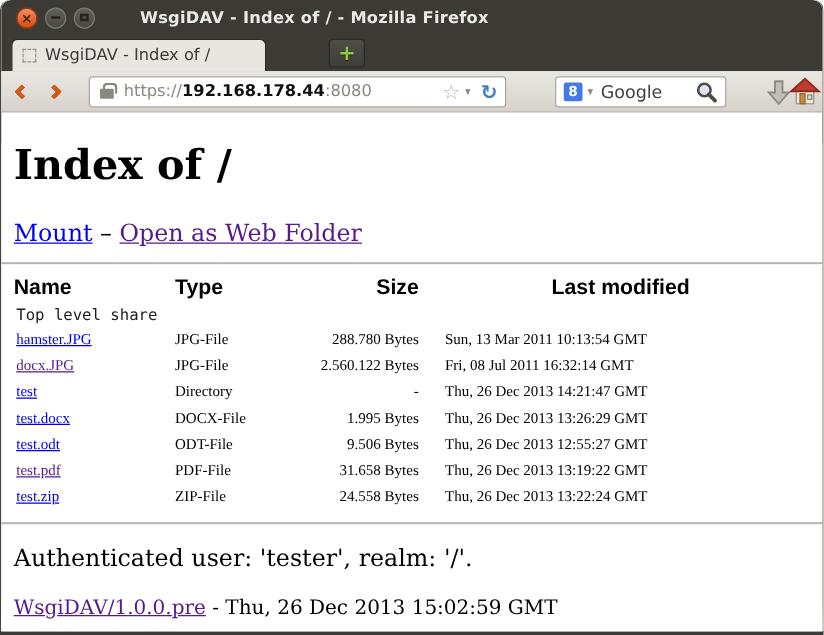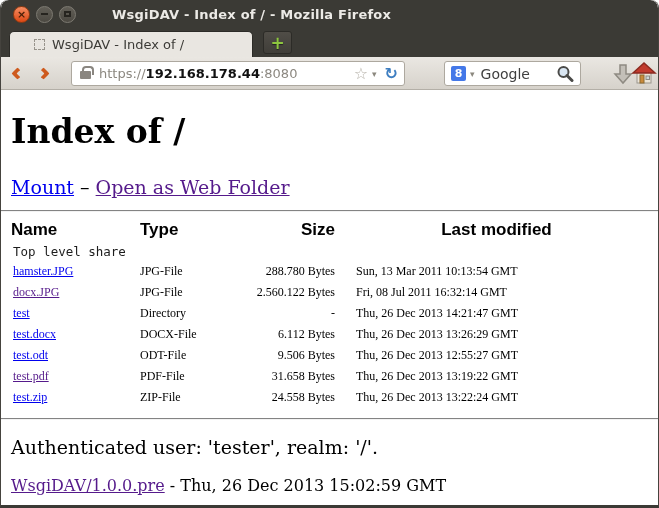--- a/index.html
+++ b/index.html
@@ -18,23 +18,23 @@
   .wbtn { width:17px; height:17px; border-radius:50%; display:flex; align-items:center; justify-content:center;
           font-size:11px; font-weight:bold; line-height:1; }
   .wbtn.close { background:linear-gradient(#f58c62,#dd4814); border:1px solid #923c12; color:#4a1f07; }
   .wbtn.gray  { background:linear-gradient(#625f57,#4b4841); border:1px solid #7d7a72; color:#26241f; }
   .glyph-min { display:block; width:7px; height:2px; background:#26241f; }
   .glyph-max { display:block; width:7px; height:6px; border:2px solid #26241f; }
   .title-text { color:#eceae6; font-weight:bold; font-size:13px; margin-left:36px; letter-spacing:0.2px; }
   
   .tabbar { position:relative; height:29px; background:#3b3a35; }
   .tab {
-    position:absolute; left:8px; bottom:0; width:244px; height:26px;
+    position:absolute; left:8px; bottom:0; width:204px; height:26px;
     background:#e9e6e1; border:1px solid #2c2b27; border-bottom:none;
-    border-radius:5px 5px 0 0; display:flex; align-items:center; padding:0 24px;
+    border-radius:5px 5px 0 0; display:flex; align-items:center; padding:0 8px;
   }
   .favicon { width:11px; height:11px; border:1px dashed #98948c; margin-right:7px; flex:none; }
   .tab-label { font-size:13px; color:#3c3b37; white-space:nowrap; overflow:hidden; }
   .newtab {
     position:absolute; left:262px; top:3px; width:29px; height:23px;
     background:linear-gradient(#504d47,#403e39); border:1px solid #2c2b27; border-radius:3px;
     color:#8dc63f; font-size:17px; font-weight:bold; display:flex; align-items:center; justify-content:center;
     text-shadow:0 1px 1px #222;
   }
   
@@ -187,21 +187,21 @@
       </div>
       <div class="trow drow">
         <div class="c-name"><a class="lnk">test</a></div>
         <div>Directory</div>
         <div class="c-size">-</div>
         <div class="c-date data">Thu, 26 Dec 2013 14:21:47 GMT</div>
       </div>
       <div class="trow drow">
         <div class="c-name"><a class="lnk">test.docx</a></div>
         <div>DOCX-File</div>
-        <div class="c-size">6.112 Bytes</div>
+        <div class="c-size">1.995 Bytes</div>
         <div class="c-date data">Thu, 26 Dec 2013 13:26:29 GMT</div>
       </div>
       <div class="trow drow">
         <div class="c-name"><a class="lnk">test.odt</a></div>
         <div>ODT-File</div>
         <div class="c-size">9.506 Bytes</div>
         <div class="c-date data">Thu, 26 Dec 2013 12:55:27 GMT</div>
       </div>
       <div class="trow drow">
         <div class="c-name"><a class="lnk visited">test.pdf</a></div>

